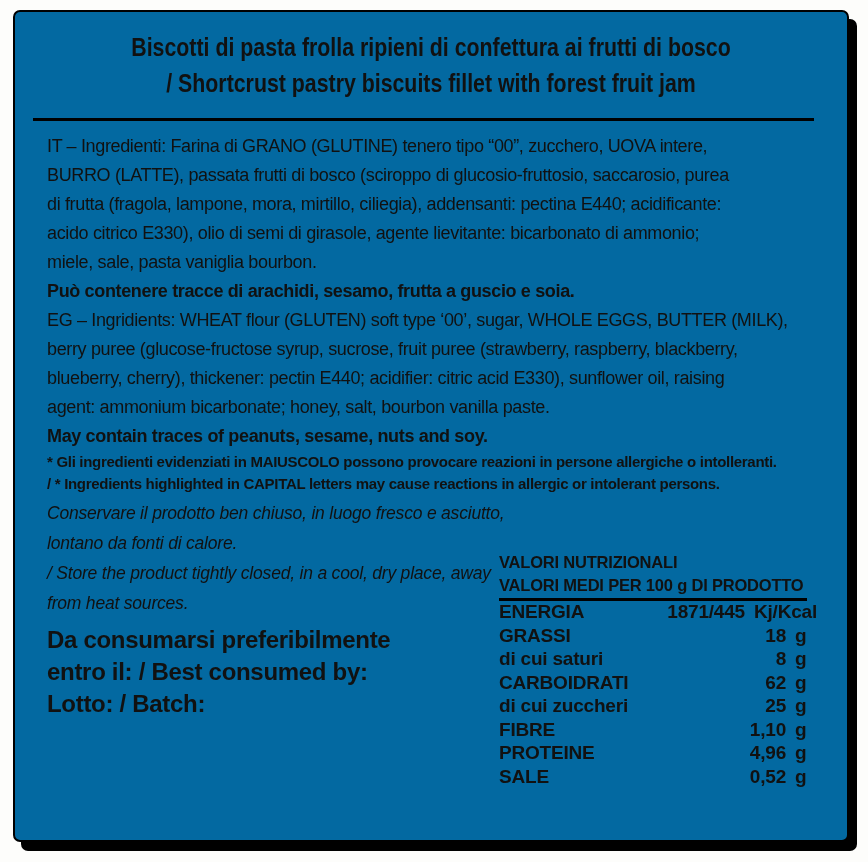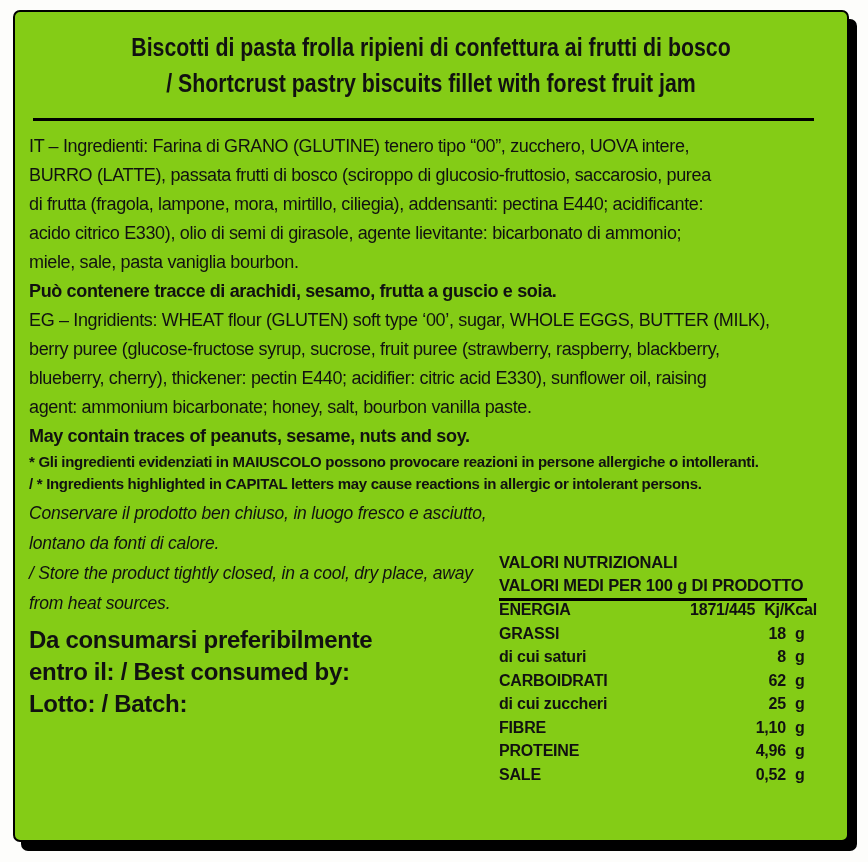--- a/index.html
+++ b/index.html
@@ -12,21 +12,21 @@
     font-family: "Liberation Sans", sans-serif;
     color: #111;
   }
   .sheet {
     position: absolute;
     left: 13px;
     top: 10px;
     width: 836px;
     height: 832px;
     box-sizing: border-box;
-    background: #84cc16;
+    background: #0369a1;
     border: 2px solid #000;
     border-radius: 7px;
     box-shadow: 8px 9px 0 #000;
   }
   .title-block {
     padding-top: 17px;
     text-align: center;
   }
   .title-line {
     font-size: 26px;
@@ -36,21 +36,21 @@
     transform-origin: 50% 50%;
     white-space: nowrap;
   }
   .title-rule {
     border: none;
     border-top: 3px solid #000;
     margin: 17px 33px 0 18px;
   }
   .content {
     position: absolute;
-    left: 14px;
+    left: 32px;
     top: 120px;
     width: 812px;
   }
   .body-par {
     margin: 0;
     font-size: 18px;
     line-height: 29px;
     letter-spacing: -0.35px;
     white-space: pre-line;
   }
@@ -98,21 +98,21 @@
     line-height: 22px;
     letter-spacing: -0.2px;
     border-bottom: 3px solid #000;
     padding-bottom: 2px;
     width: 308px;
   }
   .nutrition-row {
     display: flex;
     align-items: baseline;
     height: 23.5px;
-    font-size: 16px;
+    font-size: 19px;
     letter-spacing: -0.2px;
   }
   .nutrition-row .row-label { flex: 0 0 auto; }
   .nutrition-row .row-spacer { flex: 1 1 auto; }
   .nutrition-row .row-value { flex: 0 0 auto; text-align: center; }
   .nutrition-row .row-unit {
     flex: 0 0 auto;
     margin-left: 9px;
     min-width: 22px;
     white-space: nowrap;

